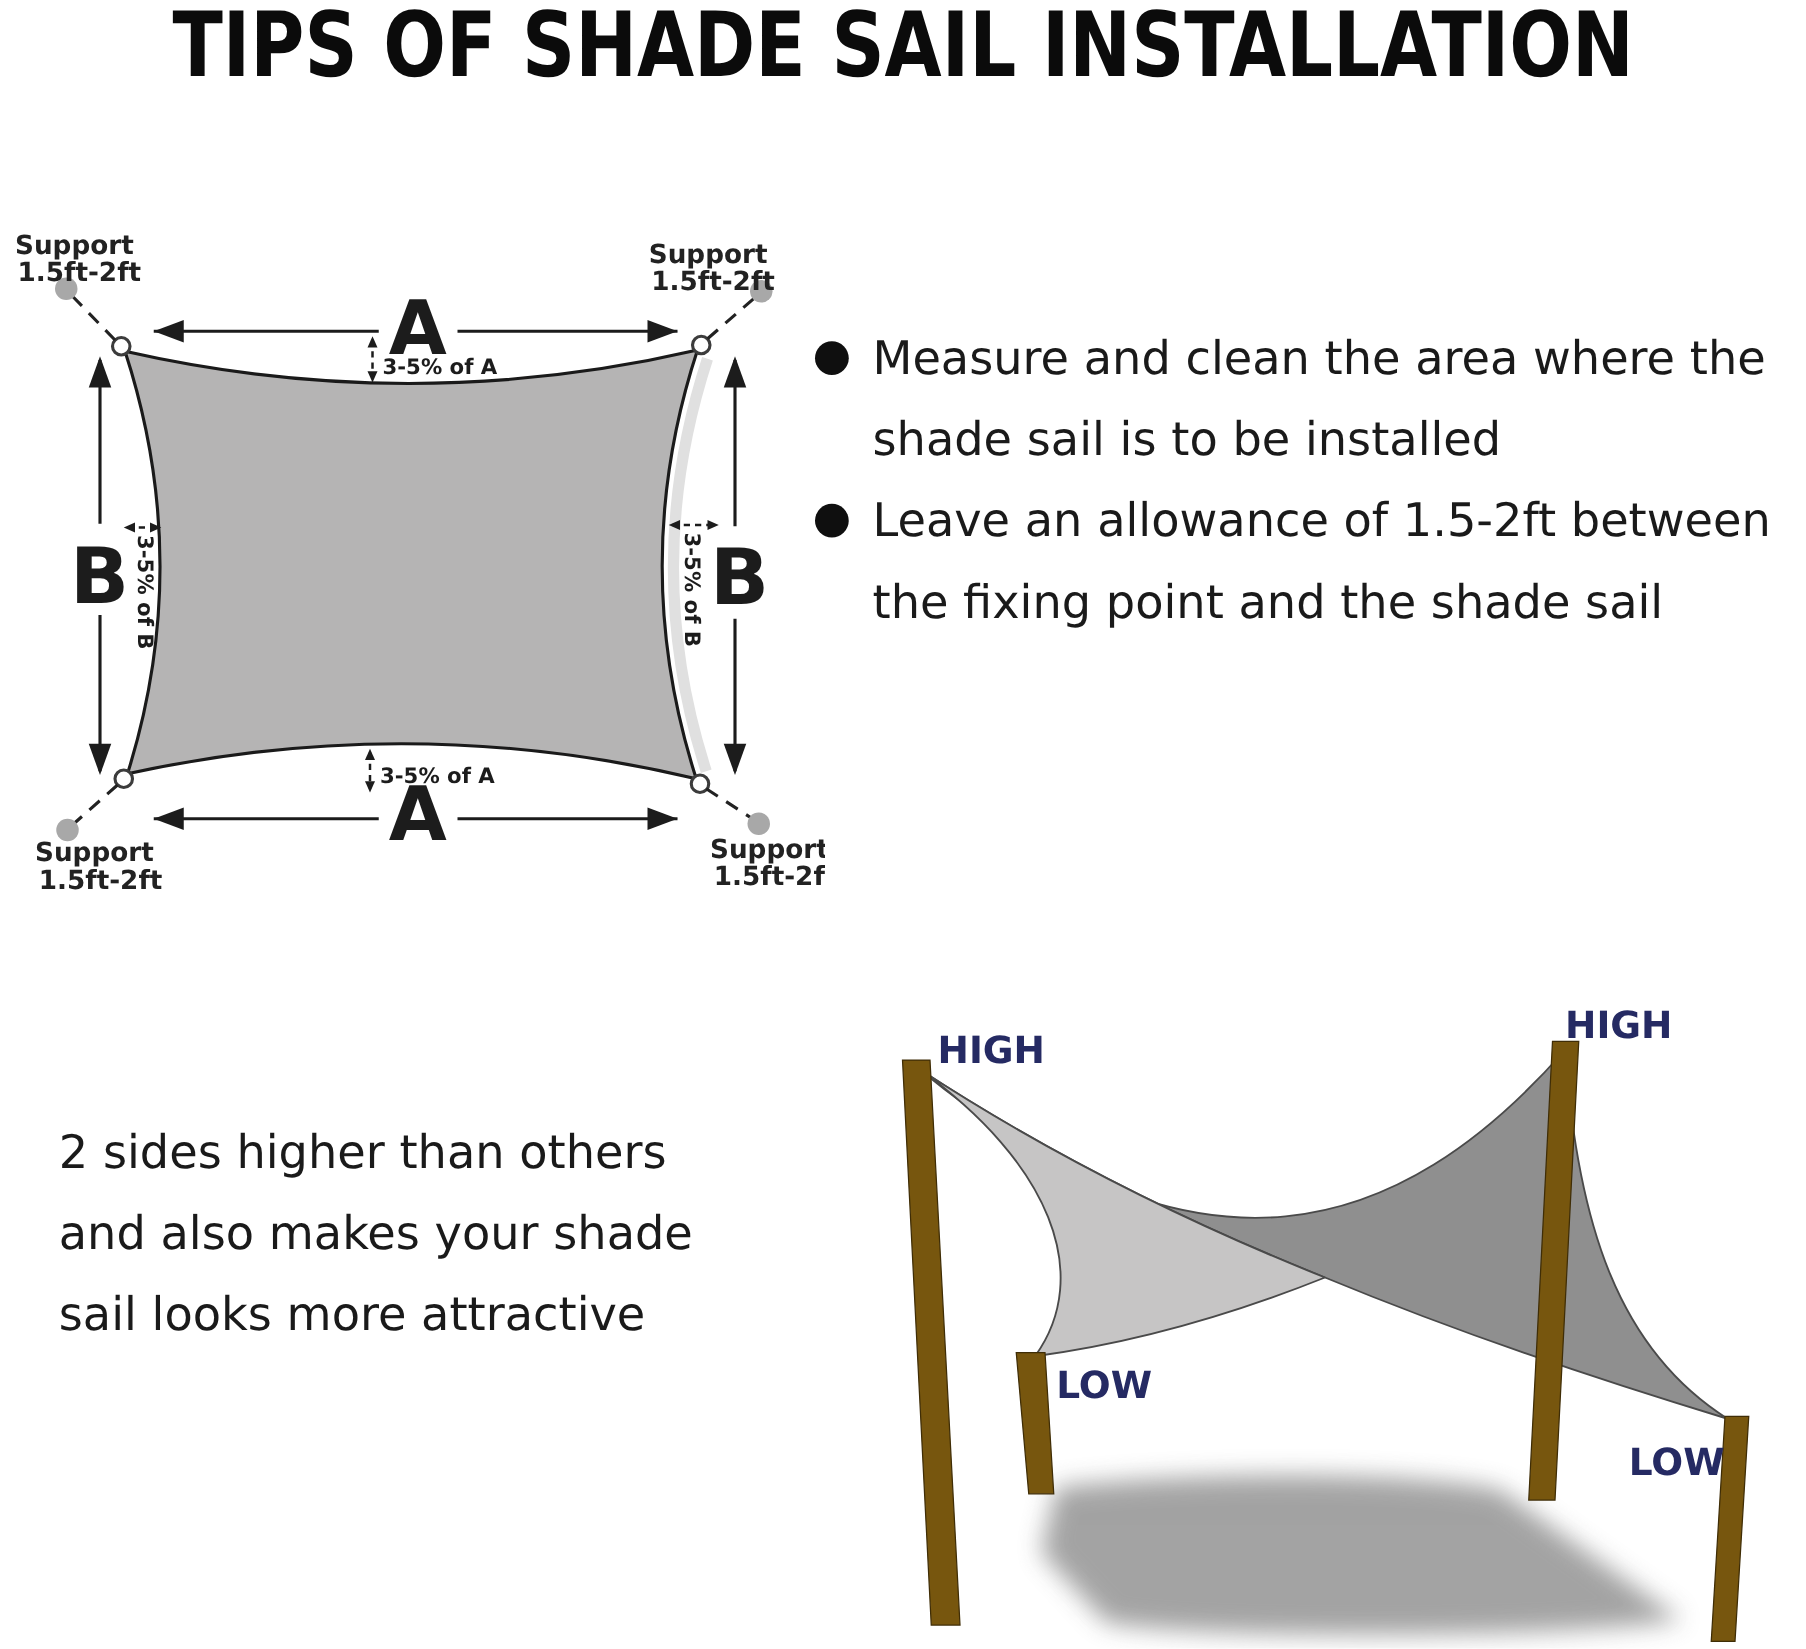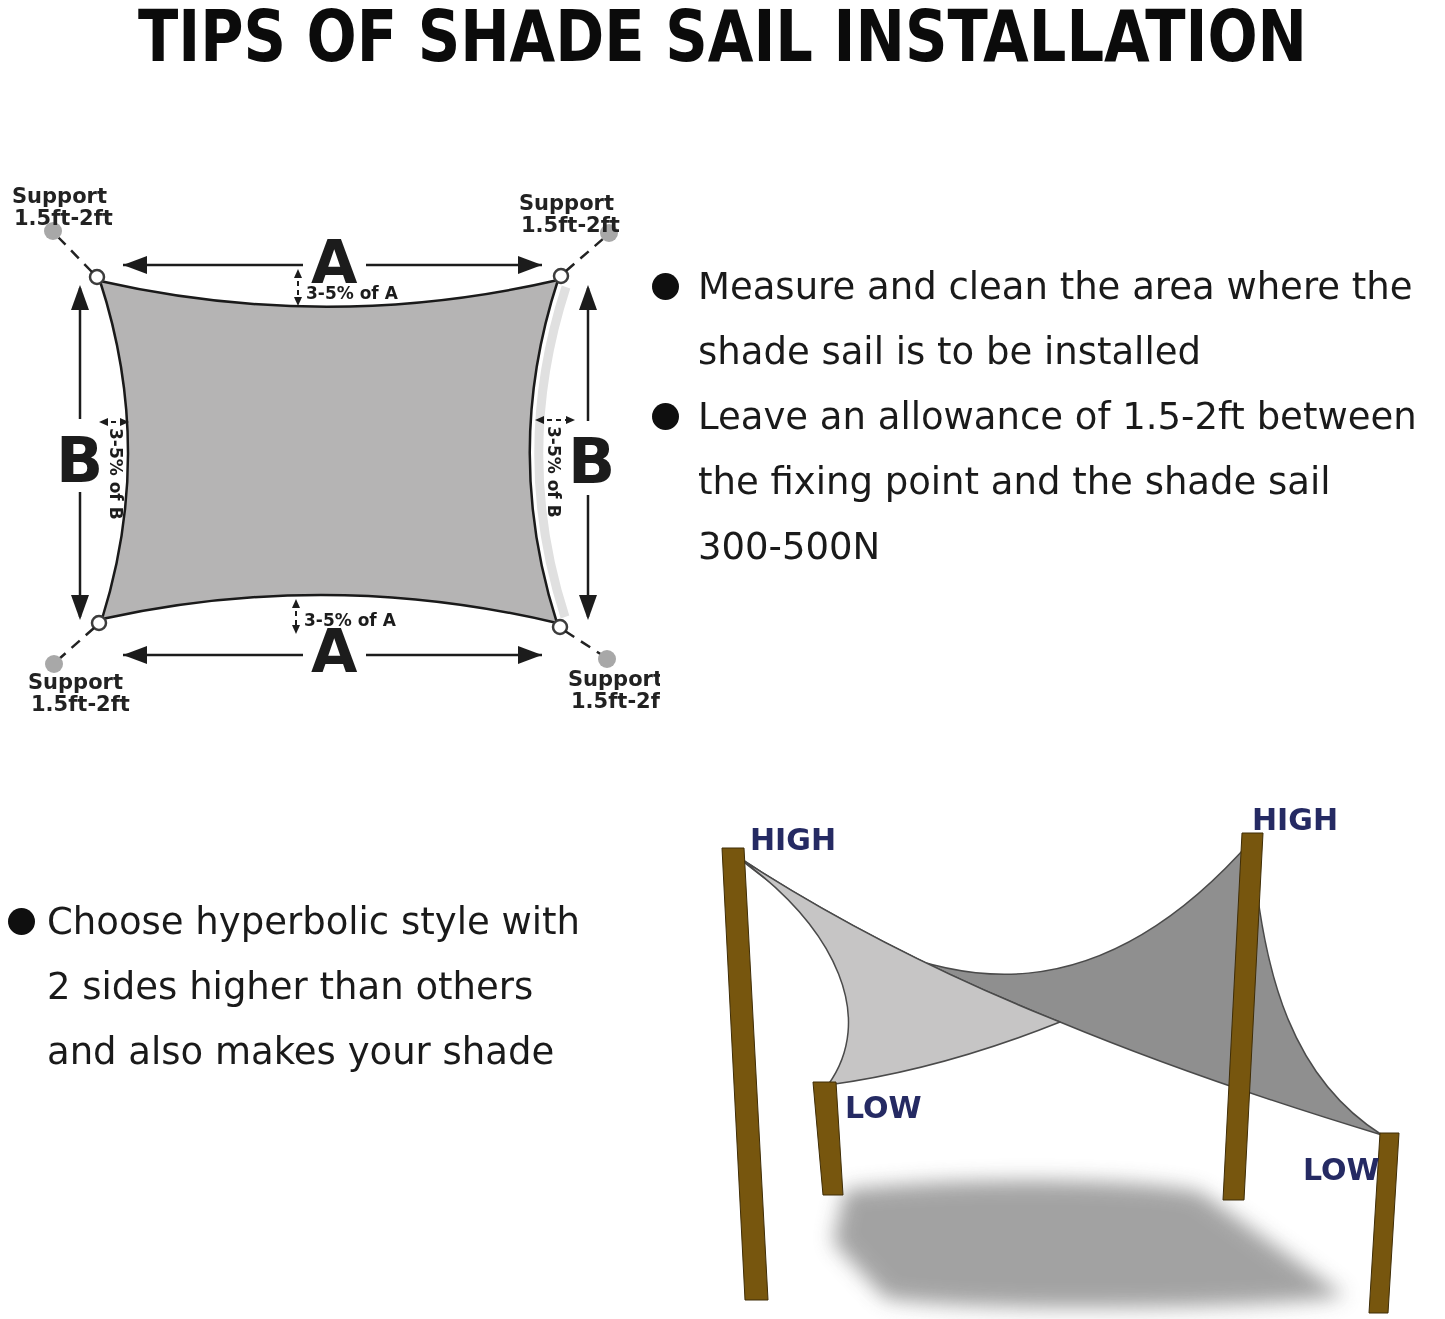--- a/index.html
+++ b/index.html
@@ -136,38 +136,34 @@
     <span>shade sail is to be installed</span>
   </div>
   <div class="tline">
     <span class="bullet gap-r"></span>
     <span>Leave an allowance of 1.5-2ft between</span>
   </div>
   <div class="tline">
     <span class="bullet gap-r hidden"></span>
     <span>the fixing point and the shade sail</span>
   </div>
-  <div class="tline">
-    <span class="bullet gap-r hidden"></span>
-    <span>300-500N</span>
-  </div>
 </div>
 
 <div class="tips" style="left:8px;top:889px;">
-  <div class="tline">
-    <span class="bullet gap-l"></span>
-    <span>Choose hyperbolic style with</span>
-  </div>
   <div class="tline">
     <span class="bullet gap-l hidden"></span>
     <span>2 sides higher than others</span>
   </div>
   <div class="tline">
     <span class="bullet gap-l hidden"></span>
     <span>and also makes your shade</span>
+  </div>
+  <div class="tline">
+    <span class="bullet gap-l hidden"></span>
+    <span>sail looks more attractive</span>
   </div>
 </div>
 
 <svg class="fig" style="left:640px;top:780px;" width="805" height="539" viewBox="0 0 805 539">
 
   <path class="shadow-blur" d="M205,410 C320,396 500,398 560,412 L705,516 C620,530 320,532 245,518 L193,462 Z" opacity="0.9" fill="#999999"></path>
 
   <path d="M95,75 C320,260 480,210 612,60 C622,200 655,300 742,355 Q560,300 420,242 Q240,170 95,75 Z" stroke="#4a4a4a" stroke-width="1.5" stroke-linejoin="round" fill="#8f8f8f"></path>
 
   <path d="M95,75 C200,150 235,240 188,305 Q300,290 420,242 Q240,170 95,75 Z" stroke="#4a4a4a" stroke-width="1.5" stroke-linejoin="round" fill="#c6c5c5"></path>

